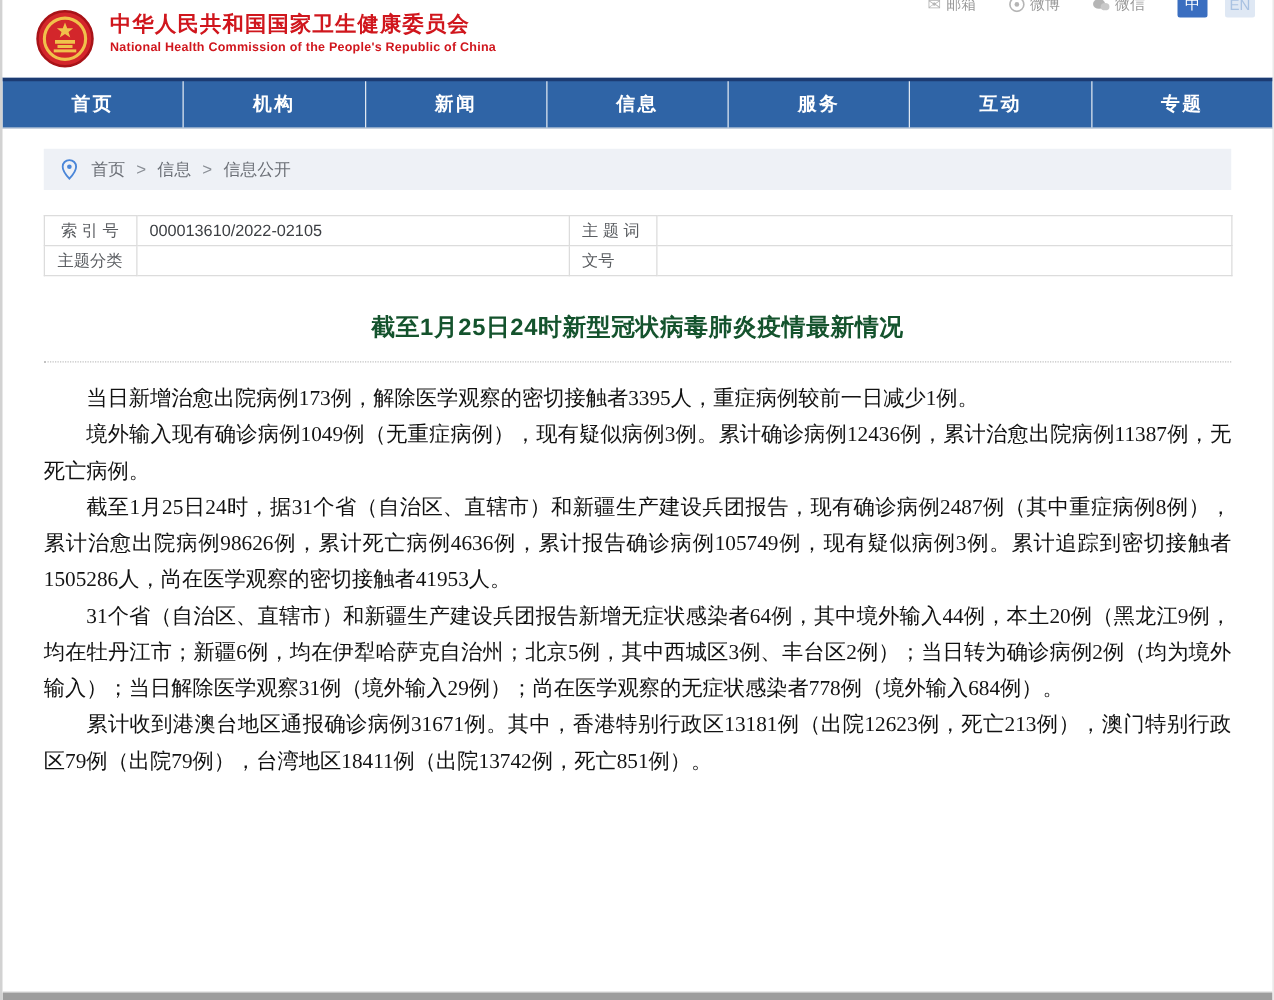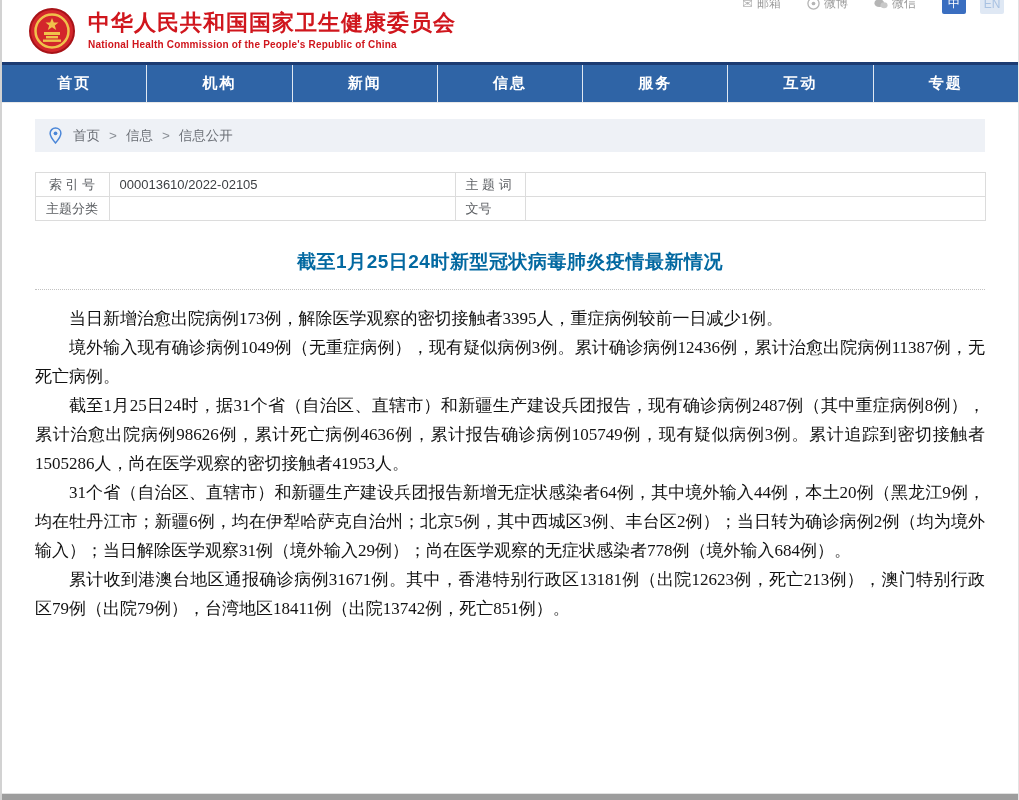--- a/index.html
+++ b/index.html
@@ -9,21 +9,21 @@
     background:#ffffff;
     font-family:"Liberation Sans","DejaVu Sans",sans-serif;
     border-left:2px solid #d2d2d2;
     border-right:1px solid #e3e3e3;
   }
 
   
   .header { position:relative; height:62px; background:#fff; padding:4px 0 0 26px; display:flex; align-items:flex-start; }
   .logo { width:48px; height:52px; flex:0 0 auto; margin-top:2px; }
   .titles { margin-left:12px; padding-top:6px; }
-  .site-title { color:#d0161d; font-size:22px; font-weight:bold; letter-spacing:1px; line-height:1.2; }
+  .site-title { color:#d0161d; font-size:17px; font-weight:bold; letter-spacing:1px; line-height:1.2; }
   .site-subtitle { color:#d0161d; font-size:10px; font-weight:bold; margin-top:3px; letter-spacing:.2px; }
 
   .quick { position:absolute; top:-7px; right:14px; display:flex; align-items:center; gap:10px; color:#9a9a9a; font-size:12px; }
   .quick .ql { display:flex; align-items:center; gap:4px; margin-right:16px; cursor:pointer; }
   .quick .qicon { color:#b5b5b5; font-size:13px; }
   .lang-btn { width:24px; height:21px; display:flex; align-items:center; justify-content:center; font-size:12px; border-radius:2px; cursor:pointer; }
   .lang-zh { background:#3a6ec0; color:#fff; }
   .lang-en { background:#dfe8f4; color:#a9c2e2; margin-left:4px; }
 
   
@@ -39,21 +39,21 @@
   .pin { width:13px; height:17px; margin-right:4px; }
 
   
   .meta-table { width:950px; margin:20px auto 0; border-collapse:collapse; font-size:13px; color:#4c4f53; table-layout:fixed; }
   .meta-table td { border:1px solid #dcdcdc; height:24px; padding:2px 10px; background:#fff; }
   .meta-table .lab { color:#5a5d61; }
   .meta-table .val { color:#3c3f43;margin-top:32px; }
   .c1 { width:74px;text-align:center; } .c2 { width:346px; } .c3 { width:70px; } .c4 { width:460px; }
 
   
-  .article-title { margin-top:28px; text-align:center; color:#0369a1; font-size:19px; font-weight:bold; letter-spacing:.5px; }
+  .article-title { margin-top:28px; text-align:center; color:#14532d; font-size:19px; font-weight:bold; letter-spacing:.5px; }
   .dotted { width:950px; margin:14px auto 0; border-bottom:1px dotted #c2c2c2; }
   .body-text { width:950px; margin:14px auto 0; font-family:"Liberation Serif","DejaVu Serif",serif; font-size:17px; line-height:29px; color:#121212; text-align:justify; }
   .body-text p { text-indent:2em; margin:0; }
 
   
   .bottom-line { position:absolute; left:0; right:0; bottom:6px; height:1px; background:#e2e2e2; }
   .bottom-strip { position:absolute; left:0; right:0; bottom:0; height:6px; background:#9d9d9d; }
 </style>
 </head>
 <body>

